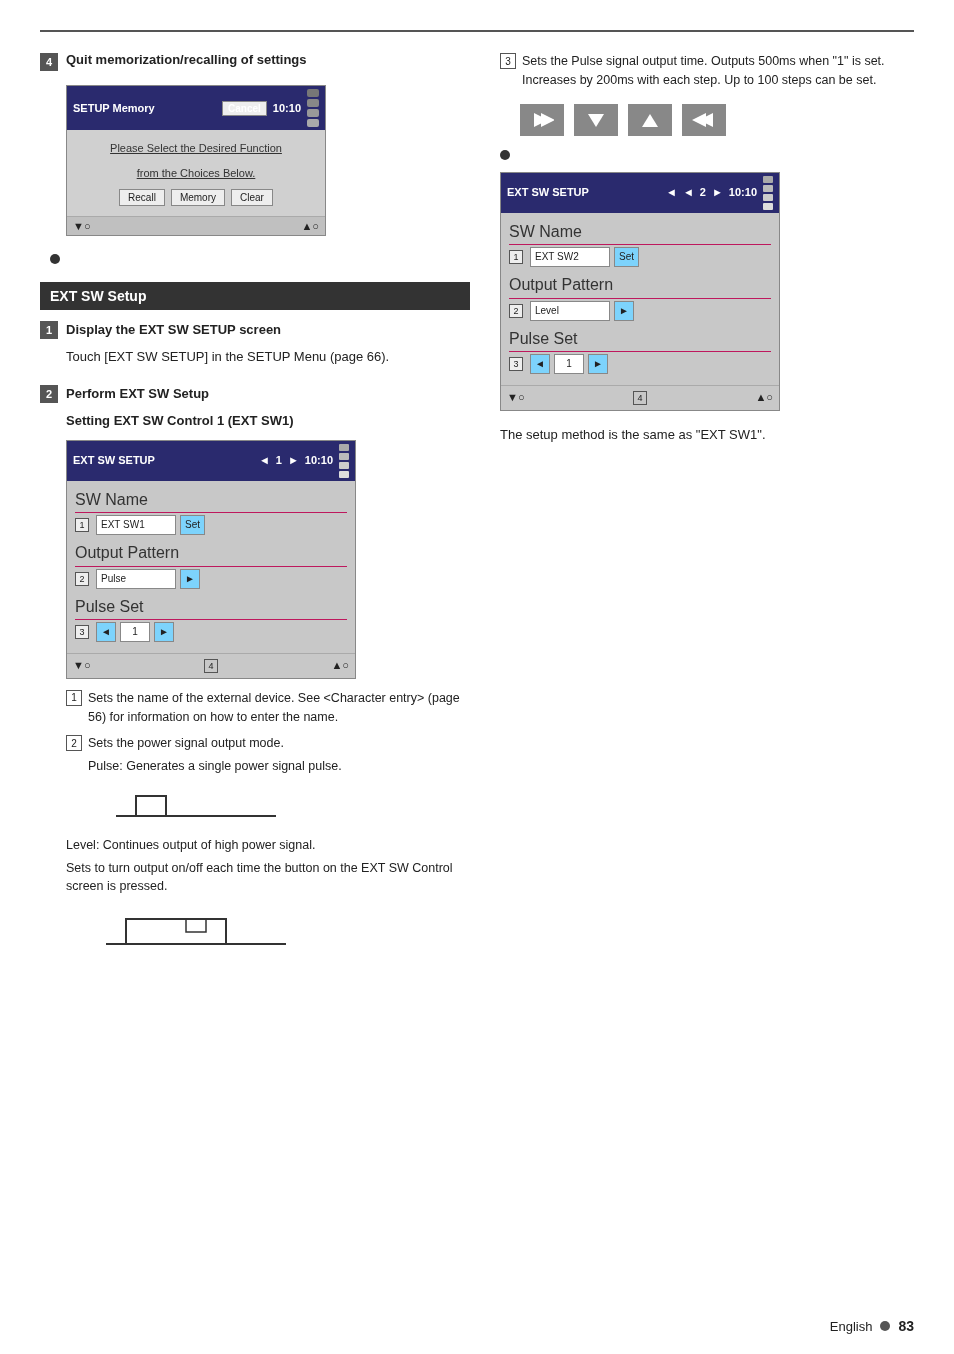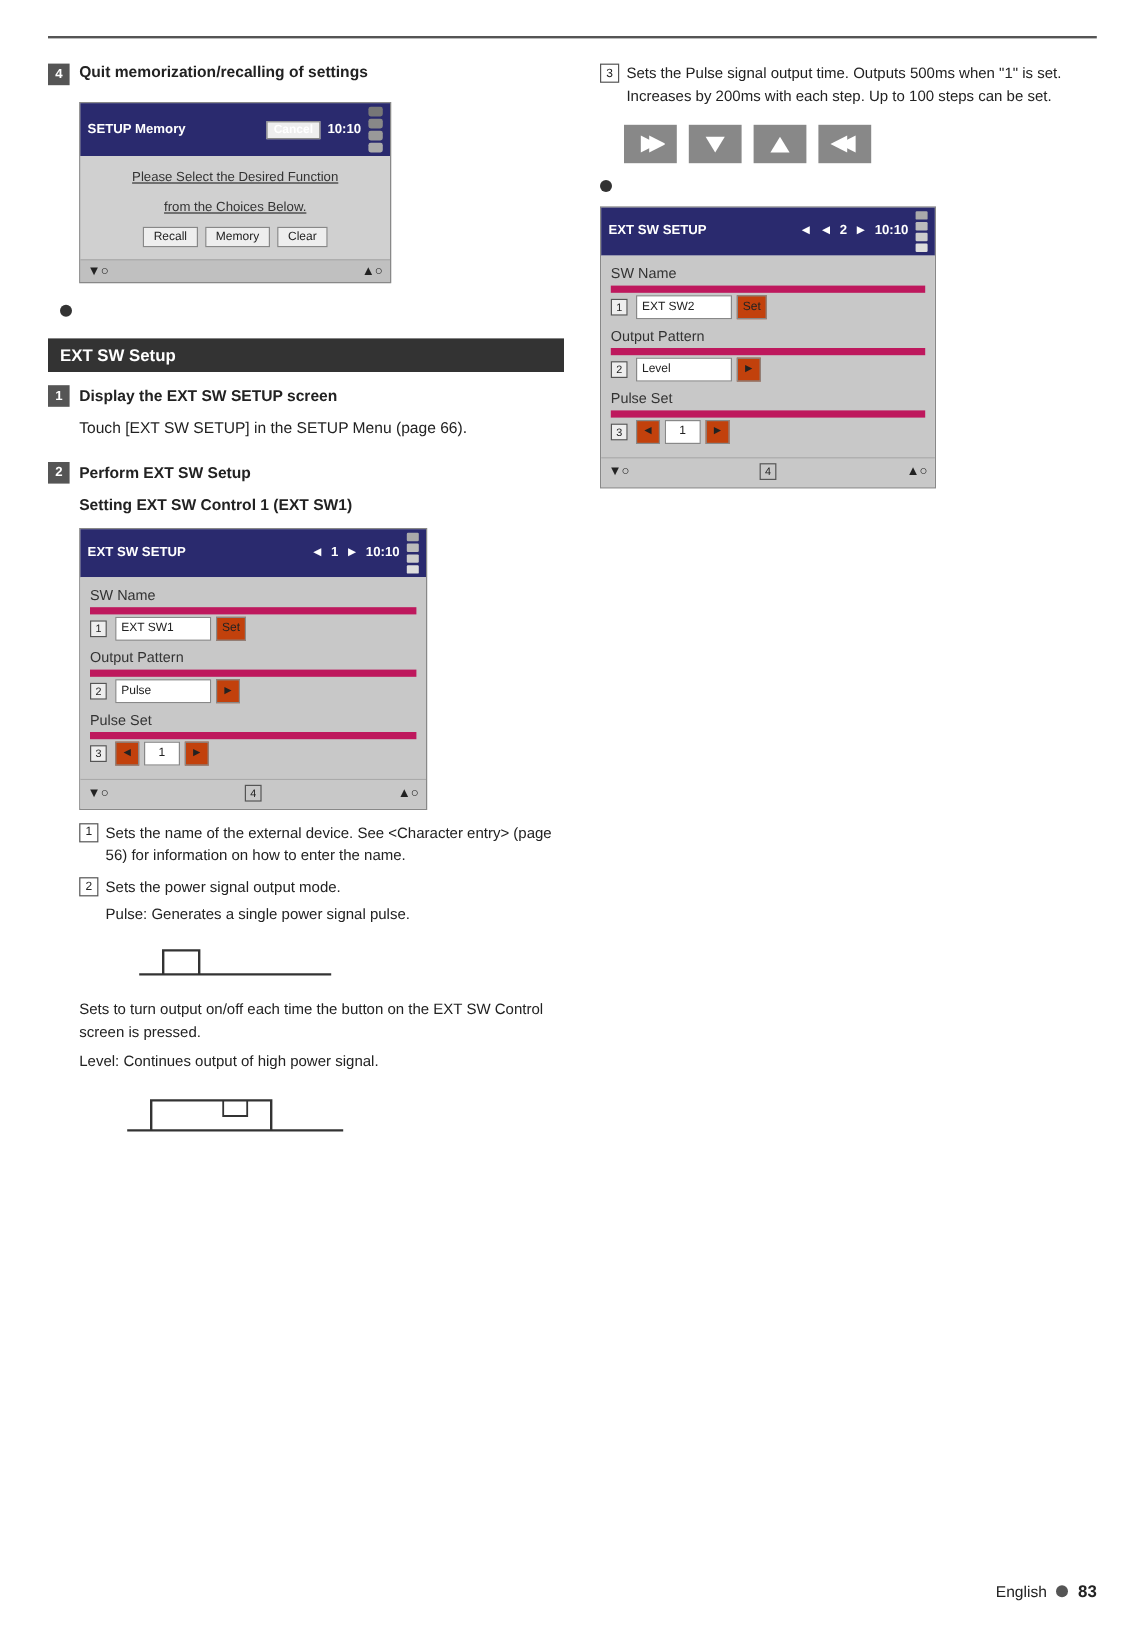--- a/index.html
+++ b/index.html
@@ -116,39 +116,39 @@
       gap: 6px;
     }
     .screen-body {
       padding: 6px 8px;
       background: #c8c8c8;
     }
     .screen-row {
       margin-bottom: 5px;
     }
     .screen-row-label {
-      font-size: 12px;
+      font-size: 16px;
       color: #333;
-      border-bottom: 6px solid #be185d;
+      border-bottom: 1px solid #be185d;
       margin-bottom: 2px;
     }
     .screen-row-content {
       display: flex;
       align-items: center;
       gap: 4px;
     }
     .screen-field {
       background: #fff;
       border: 1px solid #888;
       padding: 1px 4px;
       font-size: 10px;
       min-width: 80px;
     }
     .screen-btn {
-      background: #c2410c;
+      background: #7dd3fc;
       border: 1px solid #888;
       padding: 1px 4px;
       font-size: 10px;
     }
     .screen-num {
       display: inline-flex;
       align-items: center;
       justify-content: center;
       width: 14px;
       height: 14px;
@@ -448,24 +448,24 @@
 
           <div class="pulse-diagram">
             <svg class="pulse-svg" width="200" height="40">
 
               <line x1="20" y1="30" x2="180" y2="30" stroke="#333" stroke-width="2"></line>
 
               <polyline points="40,30 40,10 70,10 70,30" stroke="#333" stroke-width="2" fill="none"></polyline>
             </svg>
           </div>
 
-          <div style="font-size: 12.5px; line-height: 1.5; margin-bottom: 6px;">Sets to turn output on/off each time the button on the EXT SW Control screen is pressed.</div>
           <div style="margin-left: 0; margin-bottom: 4px; font-size: 12.5px; line-height: 1.5;">
             <span>Level: Continues output of high power signal.</span>
           </div>
+          <div style="font-size: 12.5px; line-height: 1.5; margin-bottom: 6px;">Sets to turn output on/off each time the button on the EXT SW Control screen is pressed.</div>
 
           <div class="level-diagram">
             <svg width="200" height="50">
 
               <line x1="10" y1="40" x2="190" y2="40" stroke="#333" stroke-width="2"></line>
 
               <polyline points="30,40 30,15 130,15 130,40" stroke="#333" stroke-width="2" fill="none"></polyline>
 
               <polyline points="90,15 90,28 110,28 110,15" stroke="#333" stroke-width="1.5" fill="none"></polyline>
             </svg>
@@ -561,20 +561,21 @@
           </div>
           <div class="screen-footer">
             <span>▼○</span>
             <span>
               <span style="border:1px solid #555;padding:1px 3px;font-size:9px;">4</span>
             </span>
             <span>▲○</span>
           </div>
         </div>
 
+        <div style="margin-top: 14px; font-size: 13px;">The setup method is the same as "EXT SW1".</div>
 
       </div>
     </div>
   </div>
 
   <div class="page-footer">
     <span class="footer-lang">English</span>
     <span class="footer-circle"></span>
     <span class="footer-num">83</span>
   </div>

